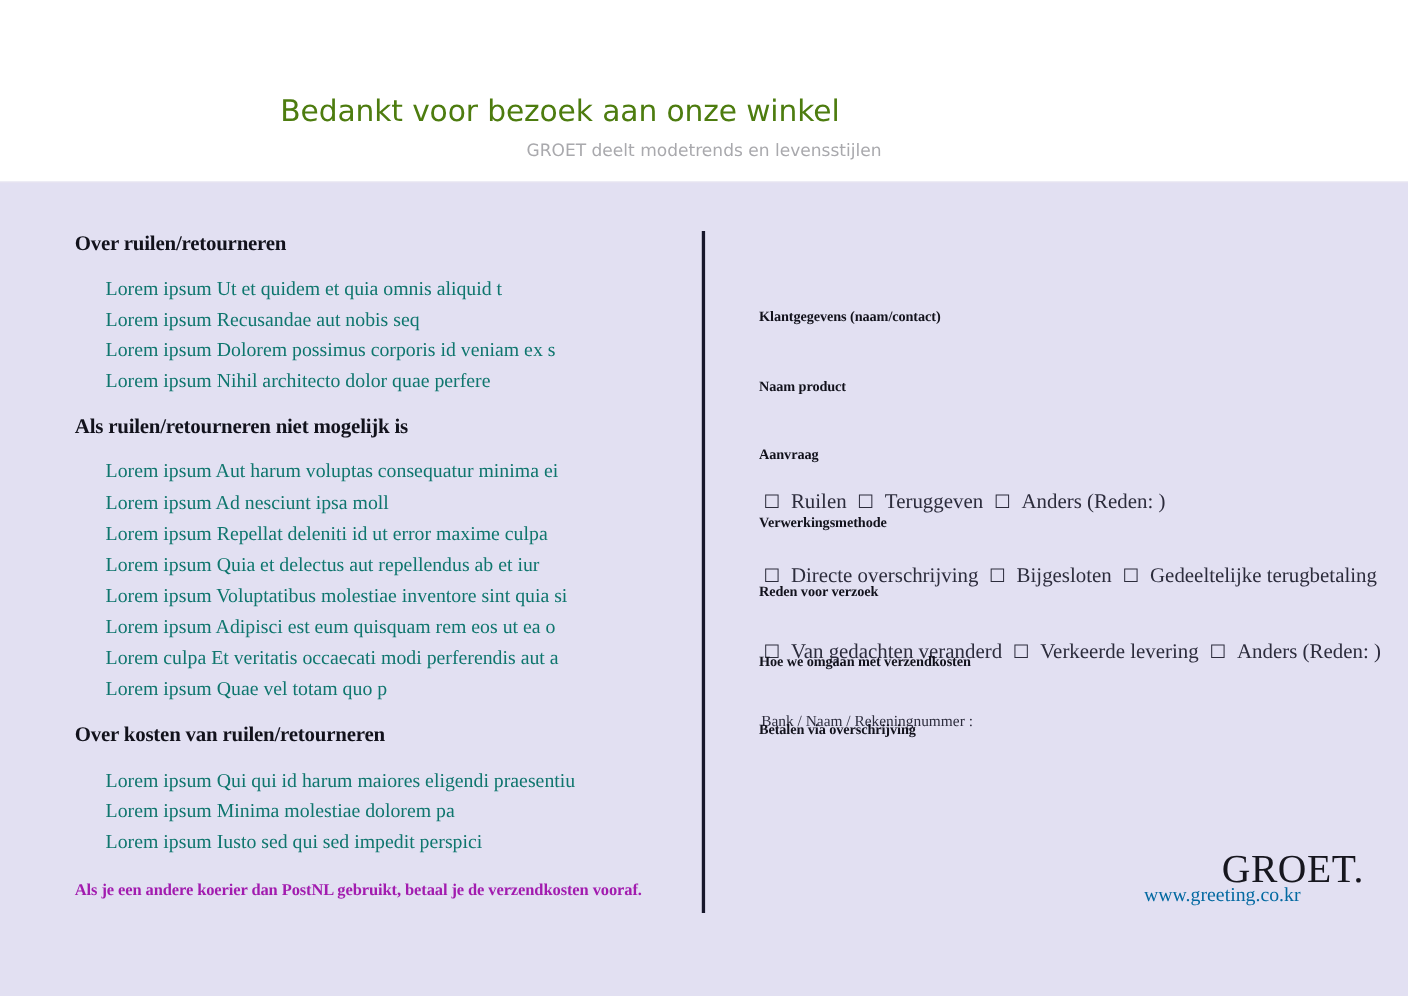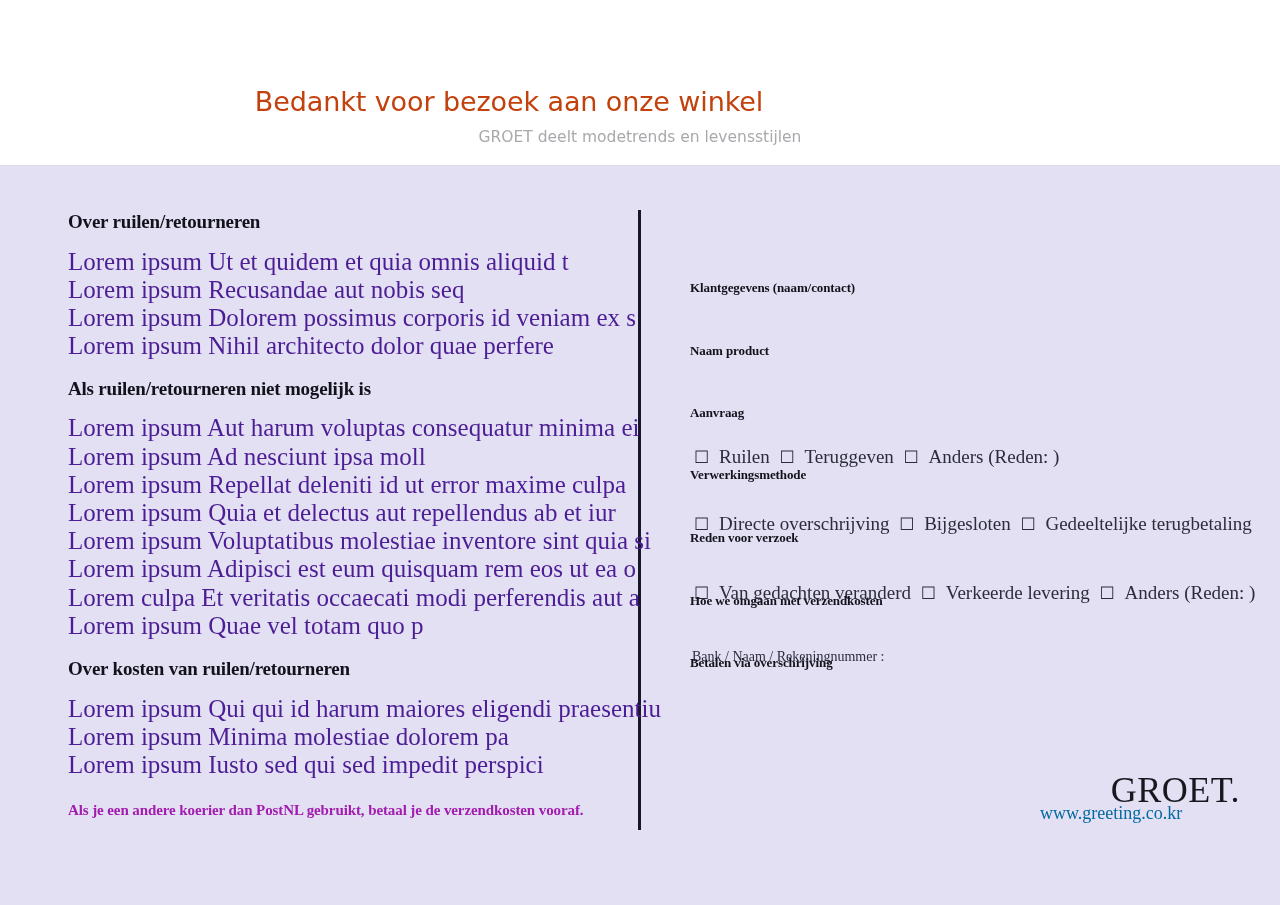--- a/index.html
+++ b/index.html
@@ -33,21 +33,21 @@
   }
   .header-title {
     position: absolute;
     left: 0;
     top: 88px;
     width: 1018px;
     text-align: center;
     font-family: "DejaVu Sans", "Liberation Sans", sans-serif;
     font-size: 27px;
     font-weight: 400;
-    color: #c2410c;
+    color: #4d7c0f;
     letter-spacing: -0.1px;
     line-height: 1;
   }
   .header-subtitle {
     position: absolute;
     left: 0;
     top: 130px;
     width: 1280px;
     text-align: center;
     font-family: "DejaVu Sans", "Liberation Sans", sans-serif;
@@ -76,25 +76,26 @@
     font-family: "Liberation Serif", "DejaVu Serif", serif;
     font-size: 19px;
     font-weight: bold;
     color: #12121c;
     line-height: 1.2;
     margin: 0 0 14px 0;
     letter-spacing: -0.2px;
   }
   .sec-line {
     font-family: "Liberation Serif", "DejaVu Serif", serif;
-    font-size: 25px;
-    font-weight: 400;
-    color: #4c1d95;
+    font-size: 18px;
+    font-weight: 400;
+    color: #0f766e;
     line-height: 28.2px;
     white-space: nowrap;
+    margin-left: 28px;
   }
   .sec-block { margin-bottom: 17px; }
   .sec-block.b2 { margin-bottom: 18px; }
   .left-footnote {
     position: absolute;
     left: 68px;
     top: 802px;
     font-family: "Liberation Serif", "DejaVu Serif", serif;
     font-size: 15px;
     font-weight: bold;

